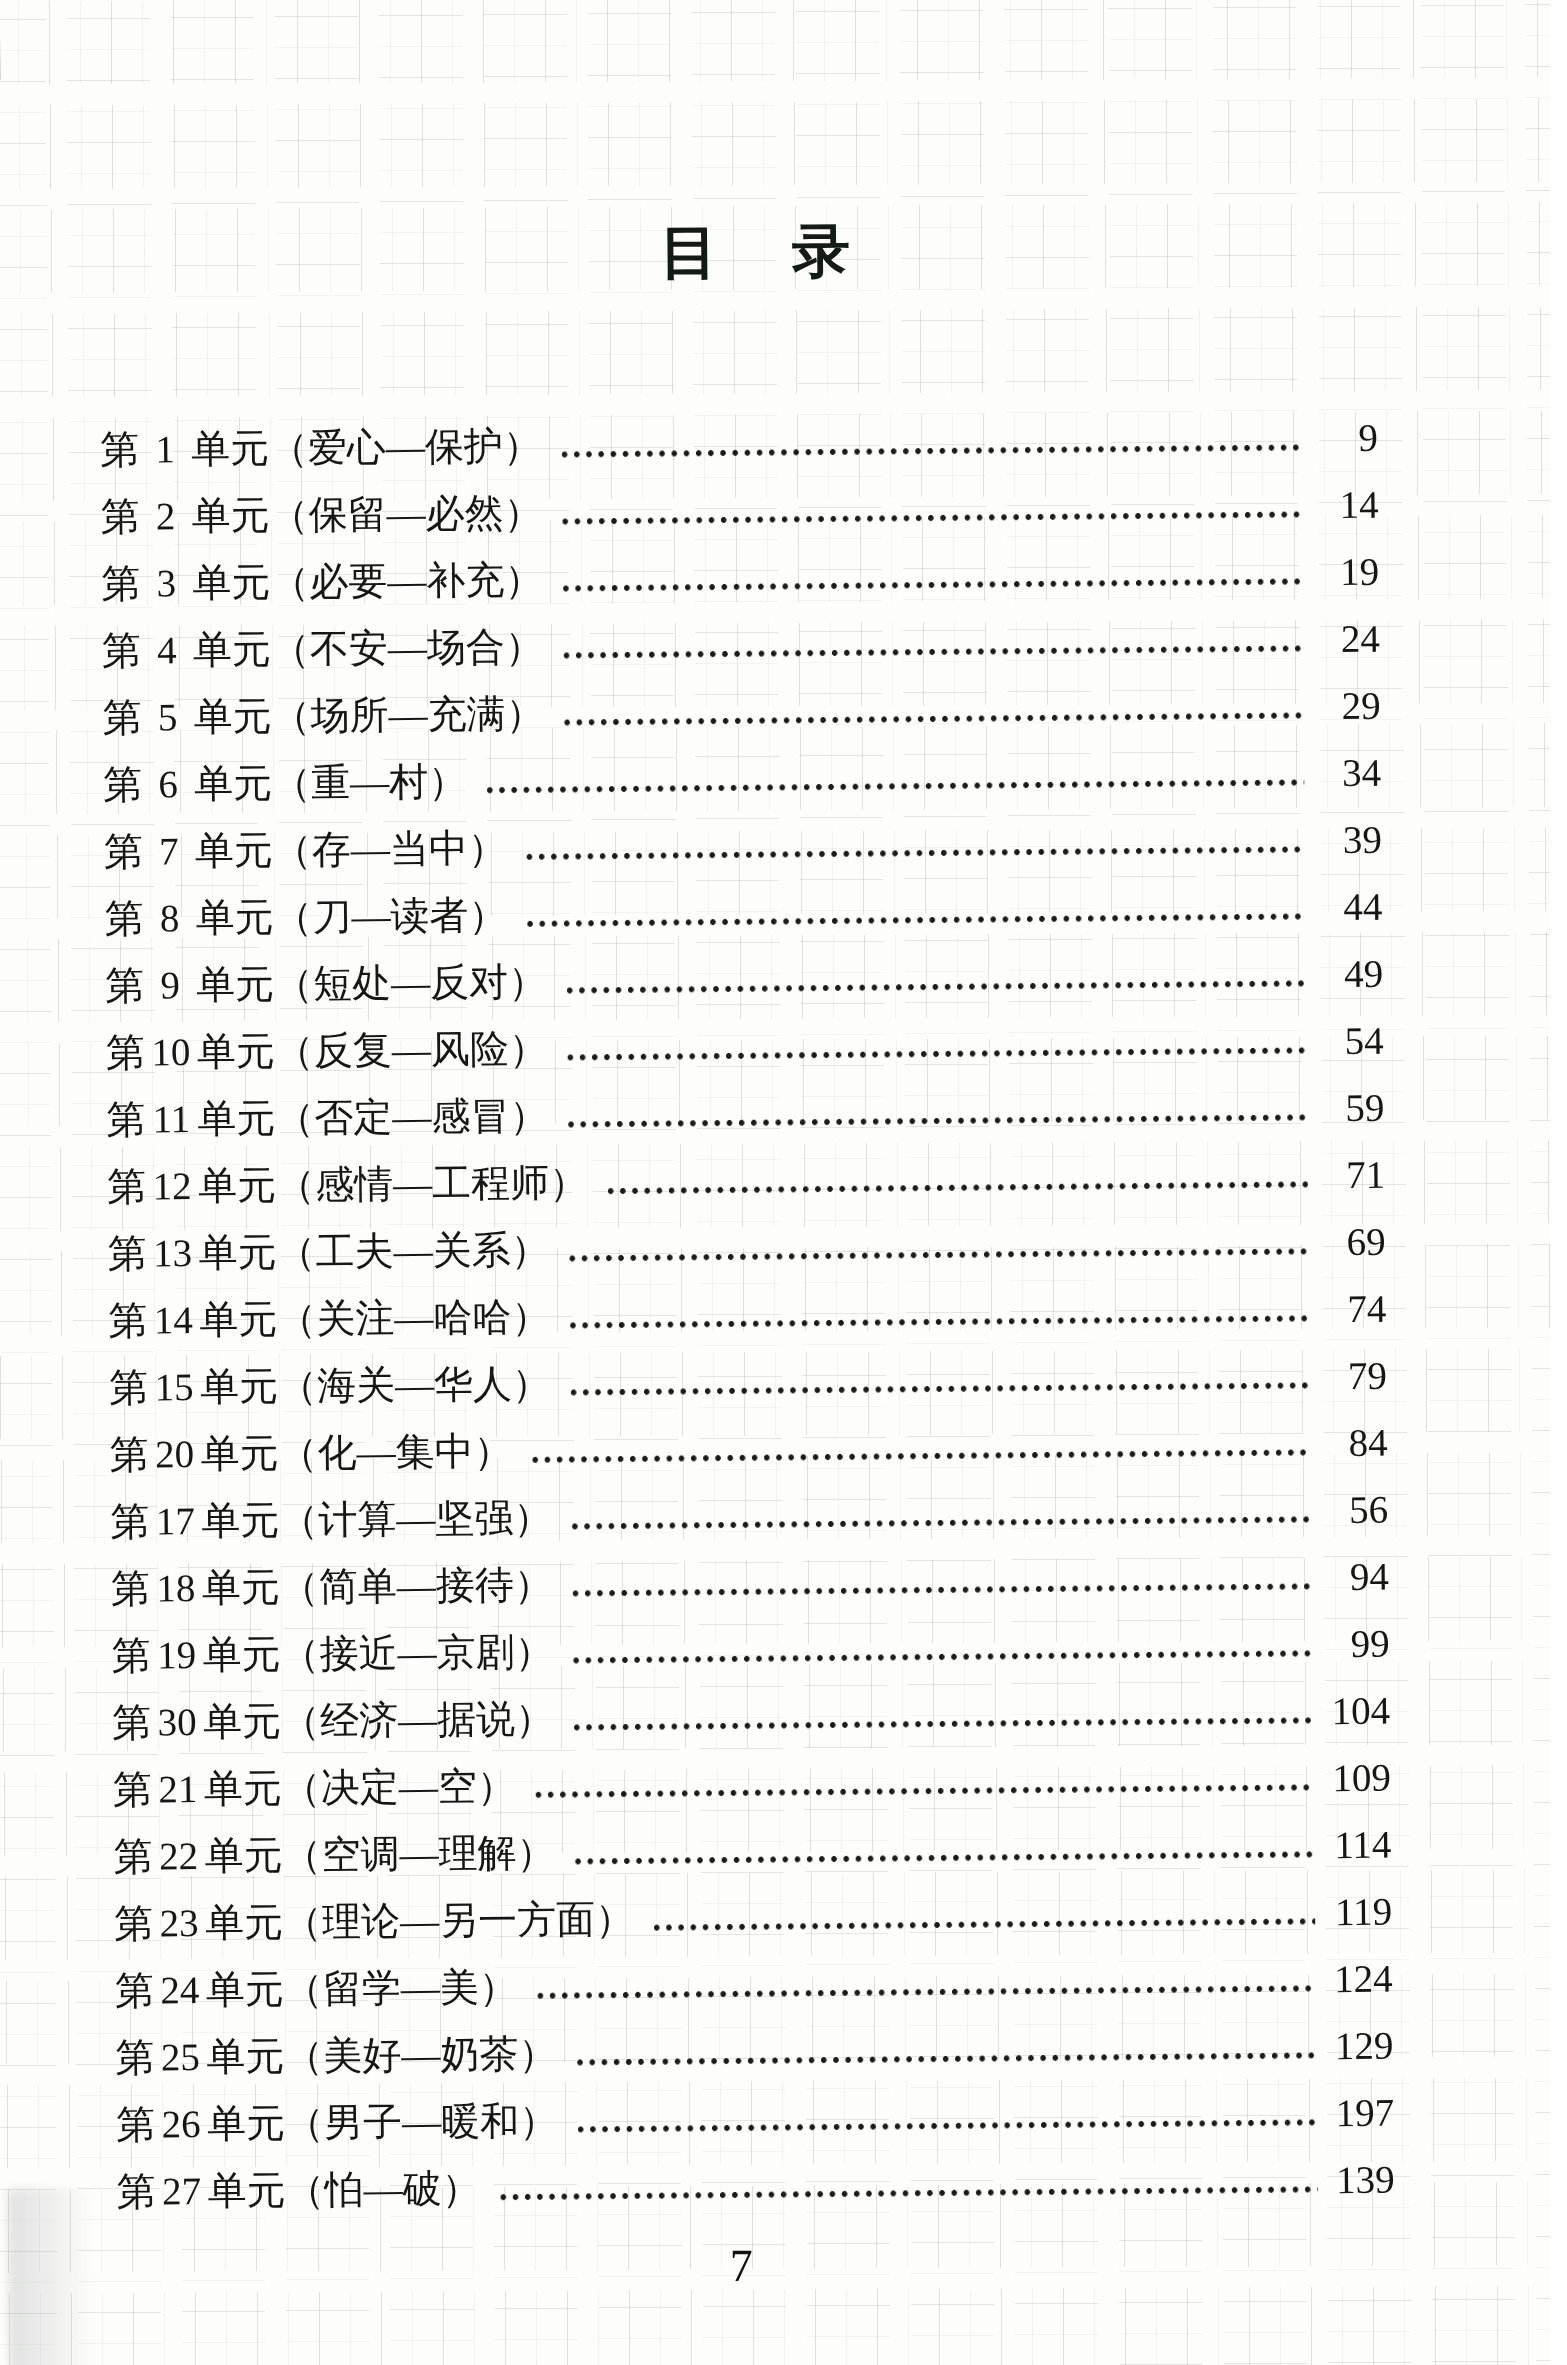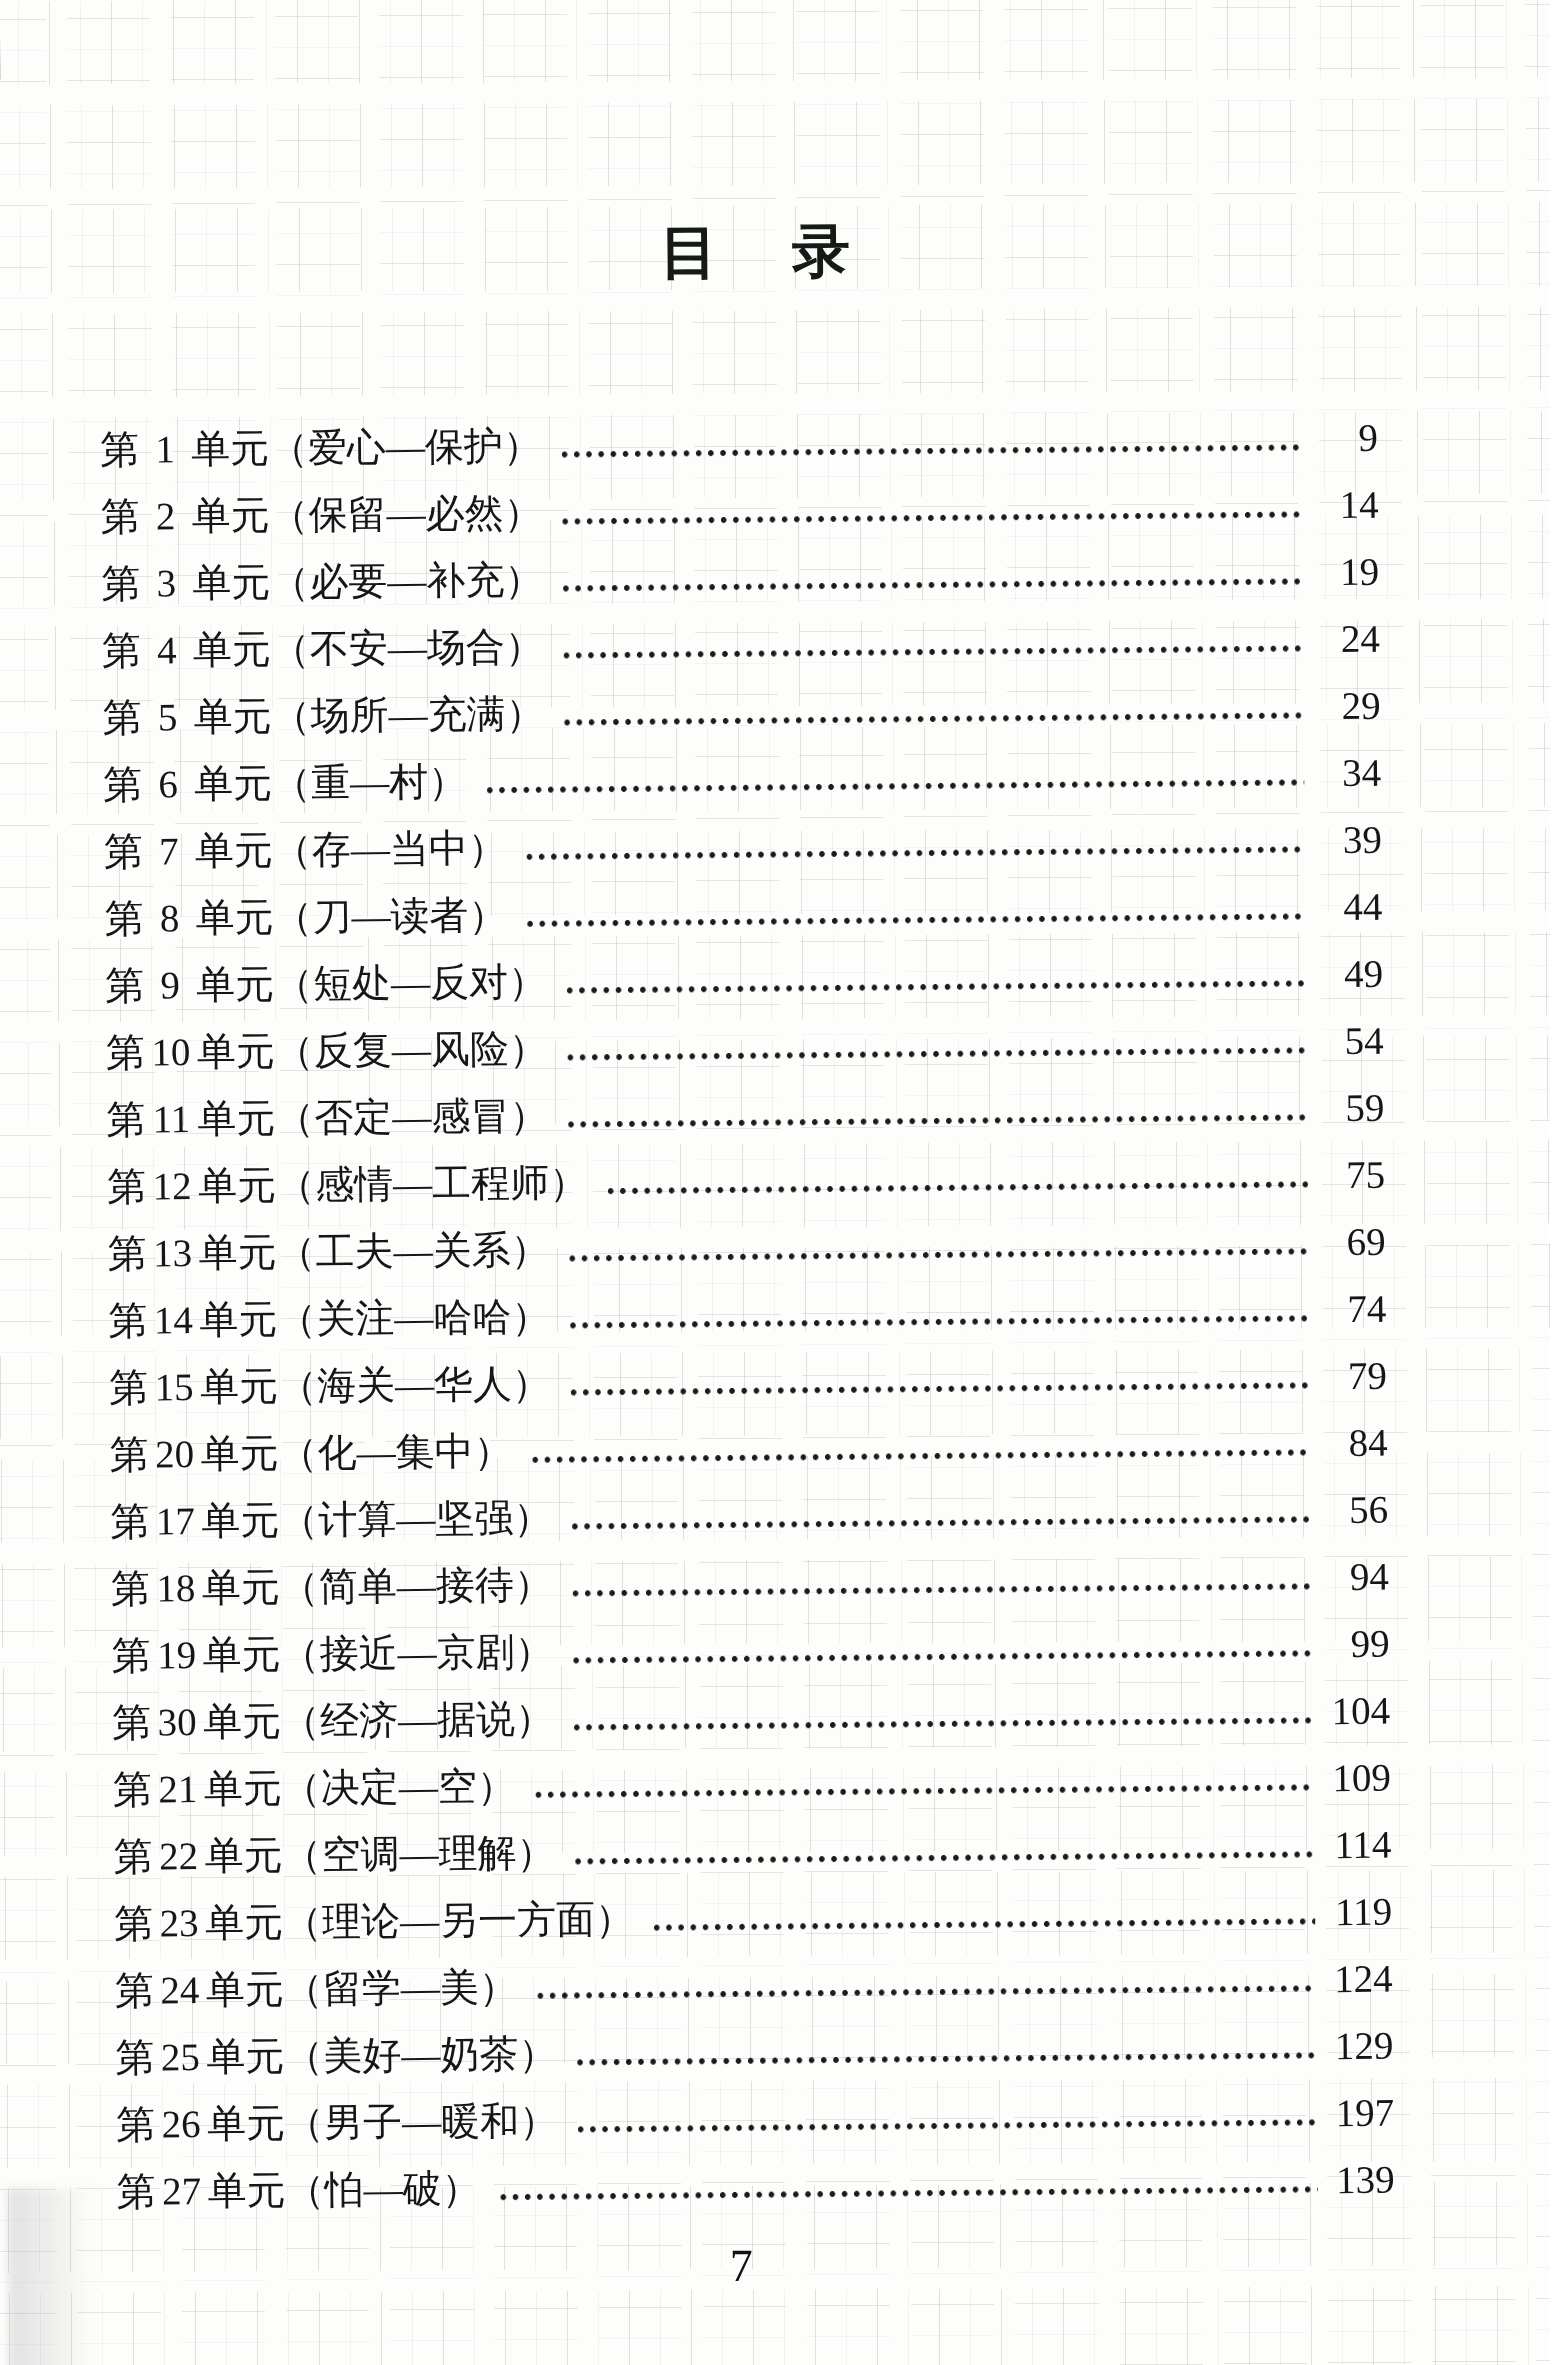--- a/index.html
+++ b/index.html
@@ -207,21 +207,21 @@
     <span class="leader"></span>
     <span class="pageno">59</span>
   </div>
 
   <div class="toc-row">
     <span class="zh">第</span>
     <span class="num">12</span>
     <span class="zh">单元</span>
     <span class="range">（感情—工程师）</span>
     <span class="leader"></span>
-    <span class="pageno">75</span>
+    <span class="pageno">71</span>
   </div>
 
   <div class="toc-row">
     <span class="zh">第</span>
     <span class="num">13</span>
     <span class="zh">单元</span>
     <span class="range">（工夫—关系）</span>
     <span class="leader"></span>
     <span class="pageno">69</span>
   </div>

